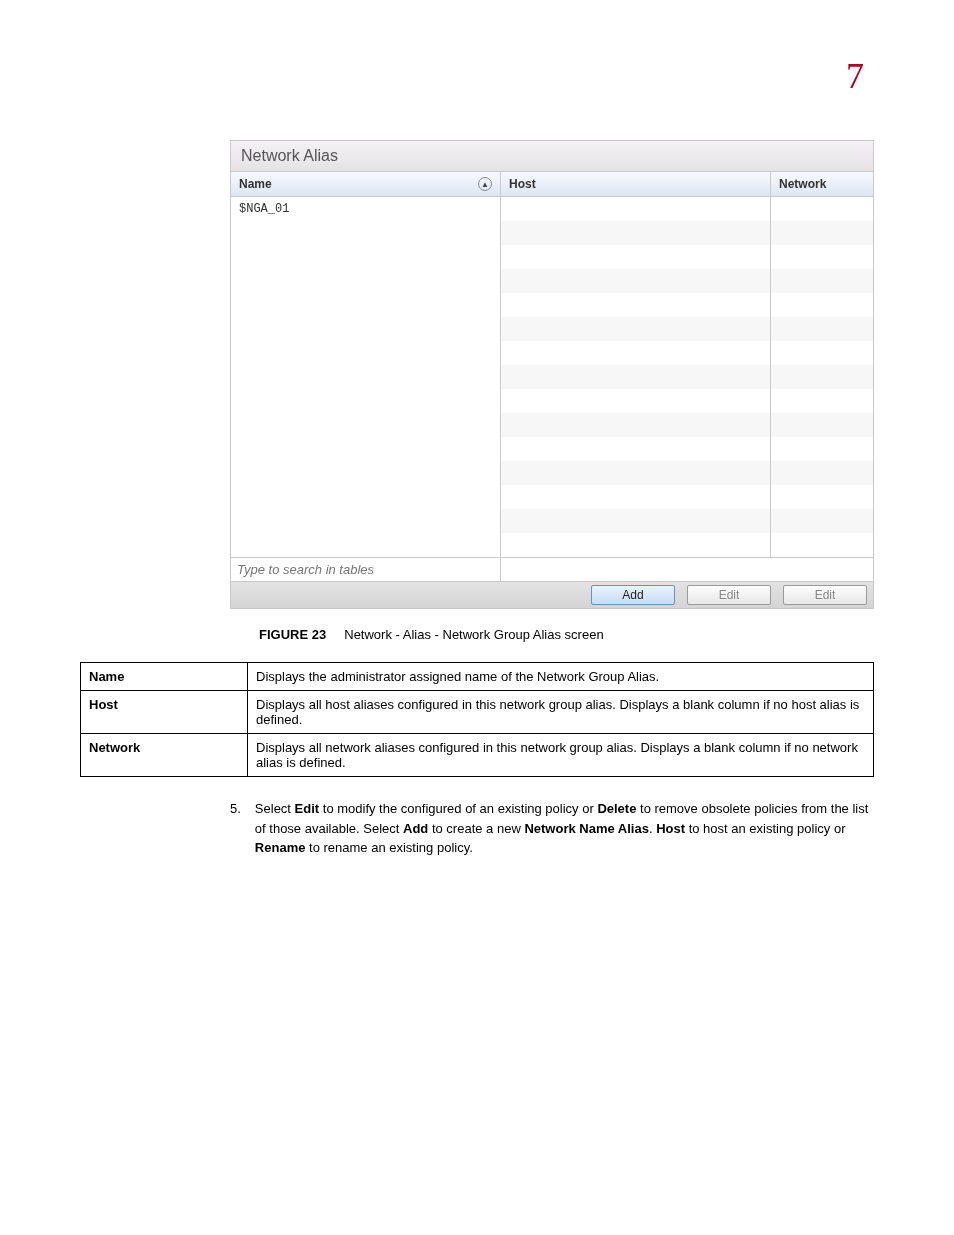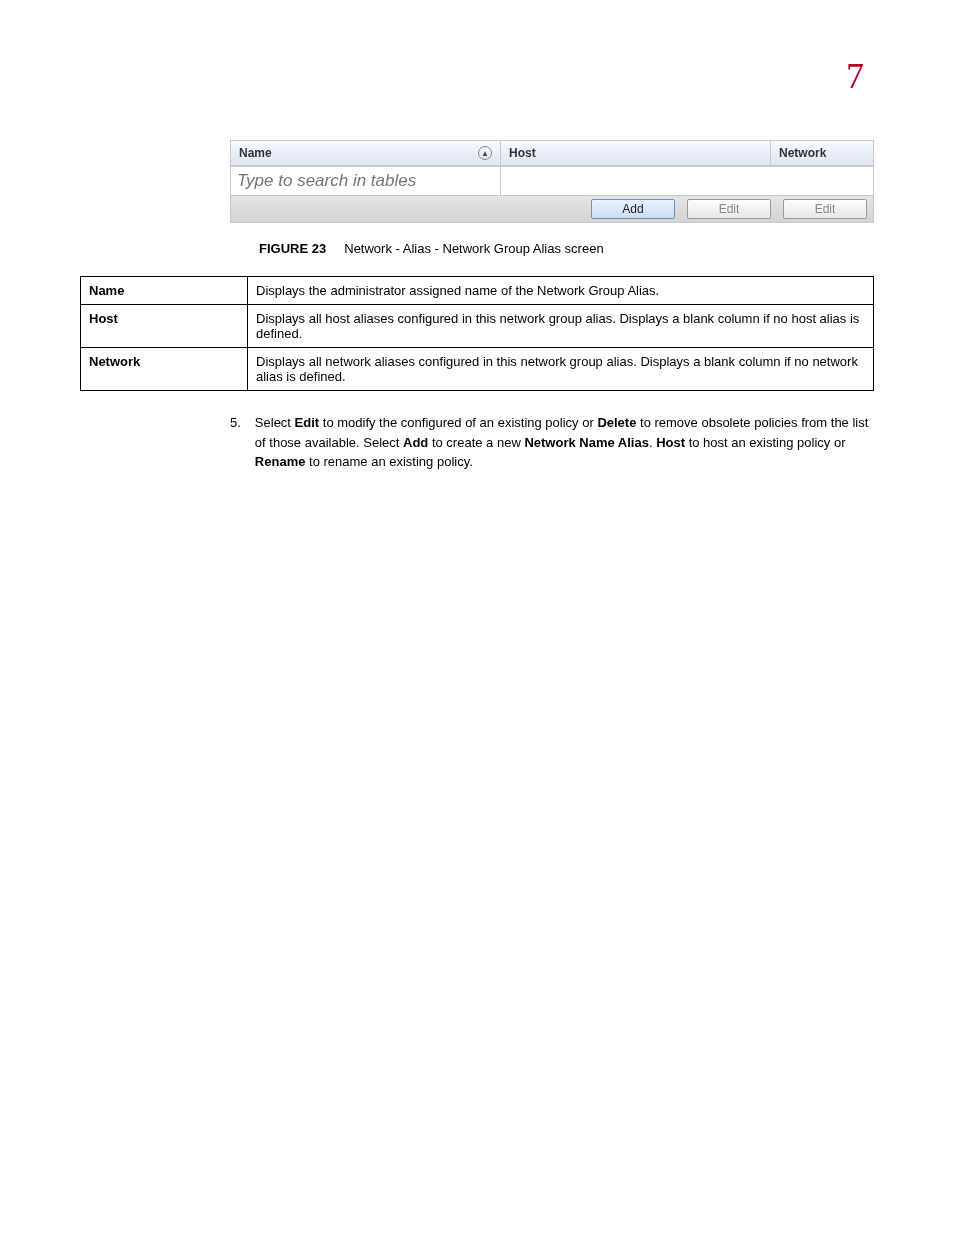--- a/index.html
+++ b/index.html
@@ -90,21 +90,21 @@
     display: flex;
     border-top: 1px solid #c9c9c9;
     background: #fff;
   }
   .search-input {
     width: 270px;
     box-sizing: border-box;
     border: none;
     border-right: 1px solid #c9c9c9;
     padding: 4px 6px;
-    font-size: 17px;
+    font-size: 13px;
     font-style: italic;
     color: #666;
     outline: none;
   }
   .action-bar {
     background: linear-gradient(#e3e3e3, #d4d4d4);
     border-top: 1px solid #c9c9c9;
     padding: 3px 6px;
     display: flex;
     justify-content: flex-end;
@@ -160,34 +160,42 @@
   .step-num { flex: 0 0 auto; }
   .step-text b { font-weight: bold; }
 </style>
 </head>
 <body>
 
 <div class="page">
   <div class="page-number">7</div>
 
   <div class="panel-wrap">
+    <div class="panel-title-bar">Network Alias</div>
 
     <div class="grid-header">
       <div class="gh-cell gh-name">
         <span>Name</span>
         <span class="sort-icon">▲</span>
       </div>
       <div class="gh-cell gh-host">
         <span>Host</span>
       </div>
       <div class="gh-cell gh-network">
         <span>Network</span>
       </div>
     </div>
 
+    <div class="grid-body">
+      <div class="gb-col gb-name">
+        <div class="row-text">$NGA_01</div>
+      </div>
+      <div class="gb-col gb-host"></div>
+      <div class="gb-col gb-network"></div>
+    </div>
 
     <div class="search-bar">
       <input class="search-input" type="text" placeholder="Type to search in tables" style="">
     </div>
 
     <div class="action-bar">
       <div class="btn primary">Add</div>
       <div class="btn disabled">Edit</div>
       <div class="btn disabled">Edit</div>
     </div>

